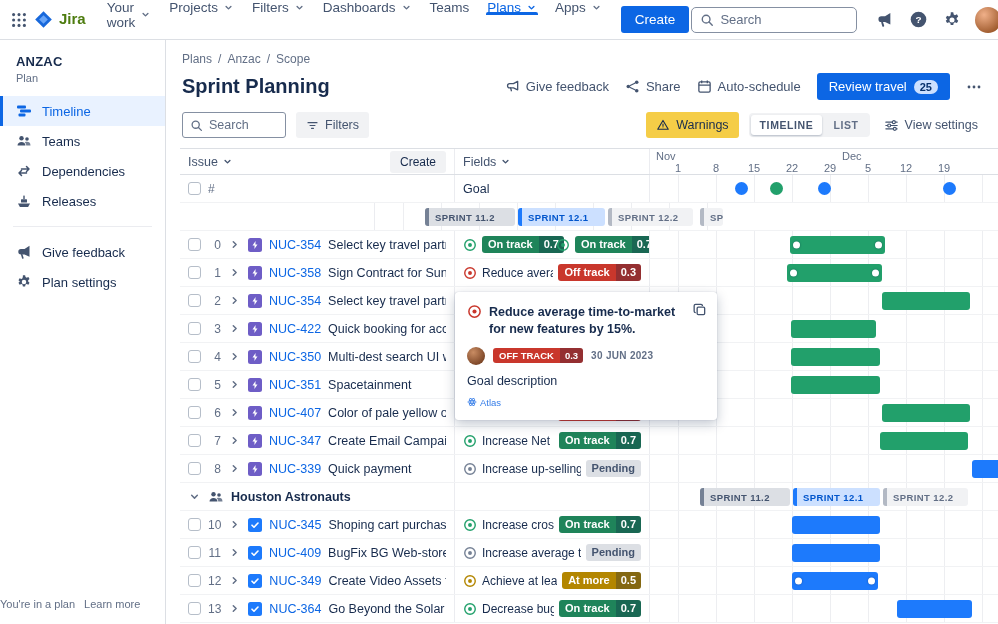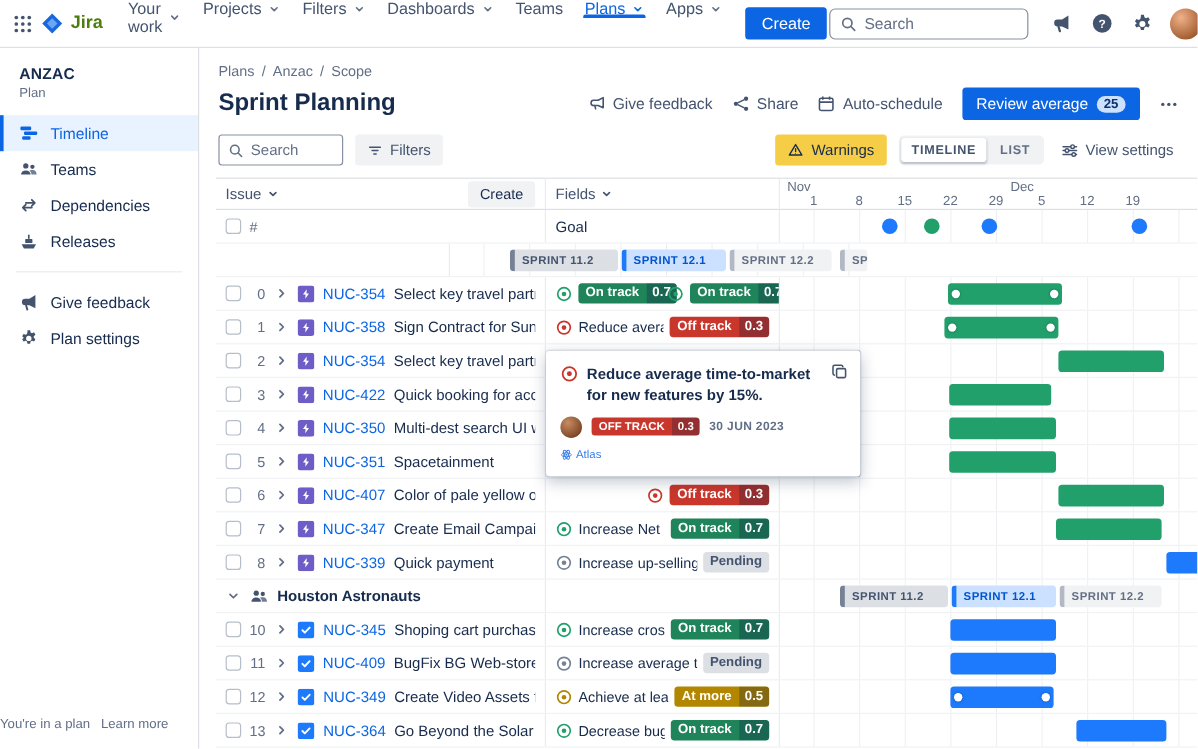--- a/index.html
+++ b/index.html
@@ -332,21 +332,21 @@
       <button class="text-btn">
         <span class="icon">
             <svg width="15" height="15" viewBox="0 0 16 16" fill="none" stroke="currentColor" stroke-width="1.4">
               <rect x="2" y="3" width="12" height="11" rx="1.5"></rect>
               <path d="M2 6.5h12M5 1.5v3M11 1.5v3"></path>
             </svg>
           </span>
         <span>Auto-schedule</span>
       </button>
       <button class="review-btn">
-        <span>Review average</span>
+        <span>Review travel</span>
         <span class="review-count">25</span>
       </button>
       <button class="text-btn">
         <span class="icon">
             <svg width="16" height="16" viewBox="0 0 16 16" fill="currentColor">
               <circle cx="3" cy="8" r="1.4"></circle>
               <circle cx="8" cy="8" r="1.4"></circle>
               <circle cx="13" cy="8" r="1.4"></circle>
             </svg>
           </span>
@@ -963,20 +963,21 @@
         </svg></button>
   </div>
   <div class="popup-meta">
     <span class="avatar-sm"></span>
     <span class="lozenge off-track sm">
       <span class="lozenge-label">OFF TRACK</span>
       <span class="lozenge-score">0.3</span>
     </span>
     <span class="popup-date">30 JUN 2023</span>
   </div>
+  <div class="popup-desc">Goal description</div>
   <div class="popup-foot">
     <span class="icon">
         <svg width="10" height="10" viewBox="0 0 12 12" fill="none" stroke="currentColor" stroke-width=".9">
           <circle cx="6" cy="6" r="1" fill="currentColor" stroke="none"></circle>
           <ellipse cx="6" cy="6" rx="5" ry="2"></ellipse>
           <ellipse cx="6" cy="6" rx="5" ry="2" transform="rotate(60 6 6)"></ellipse>
           <ellipse cx="6" cy="6" rx="5" ry="2" transform="rotate(120 6 6)"></ellipse>
         </svg>
       </span>
     <span>Atlas</span>

